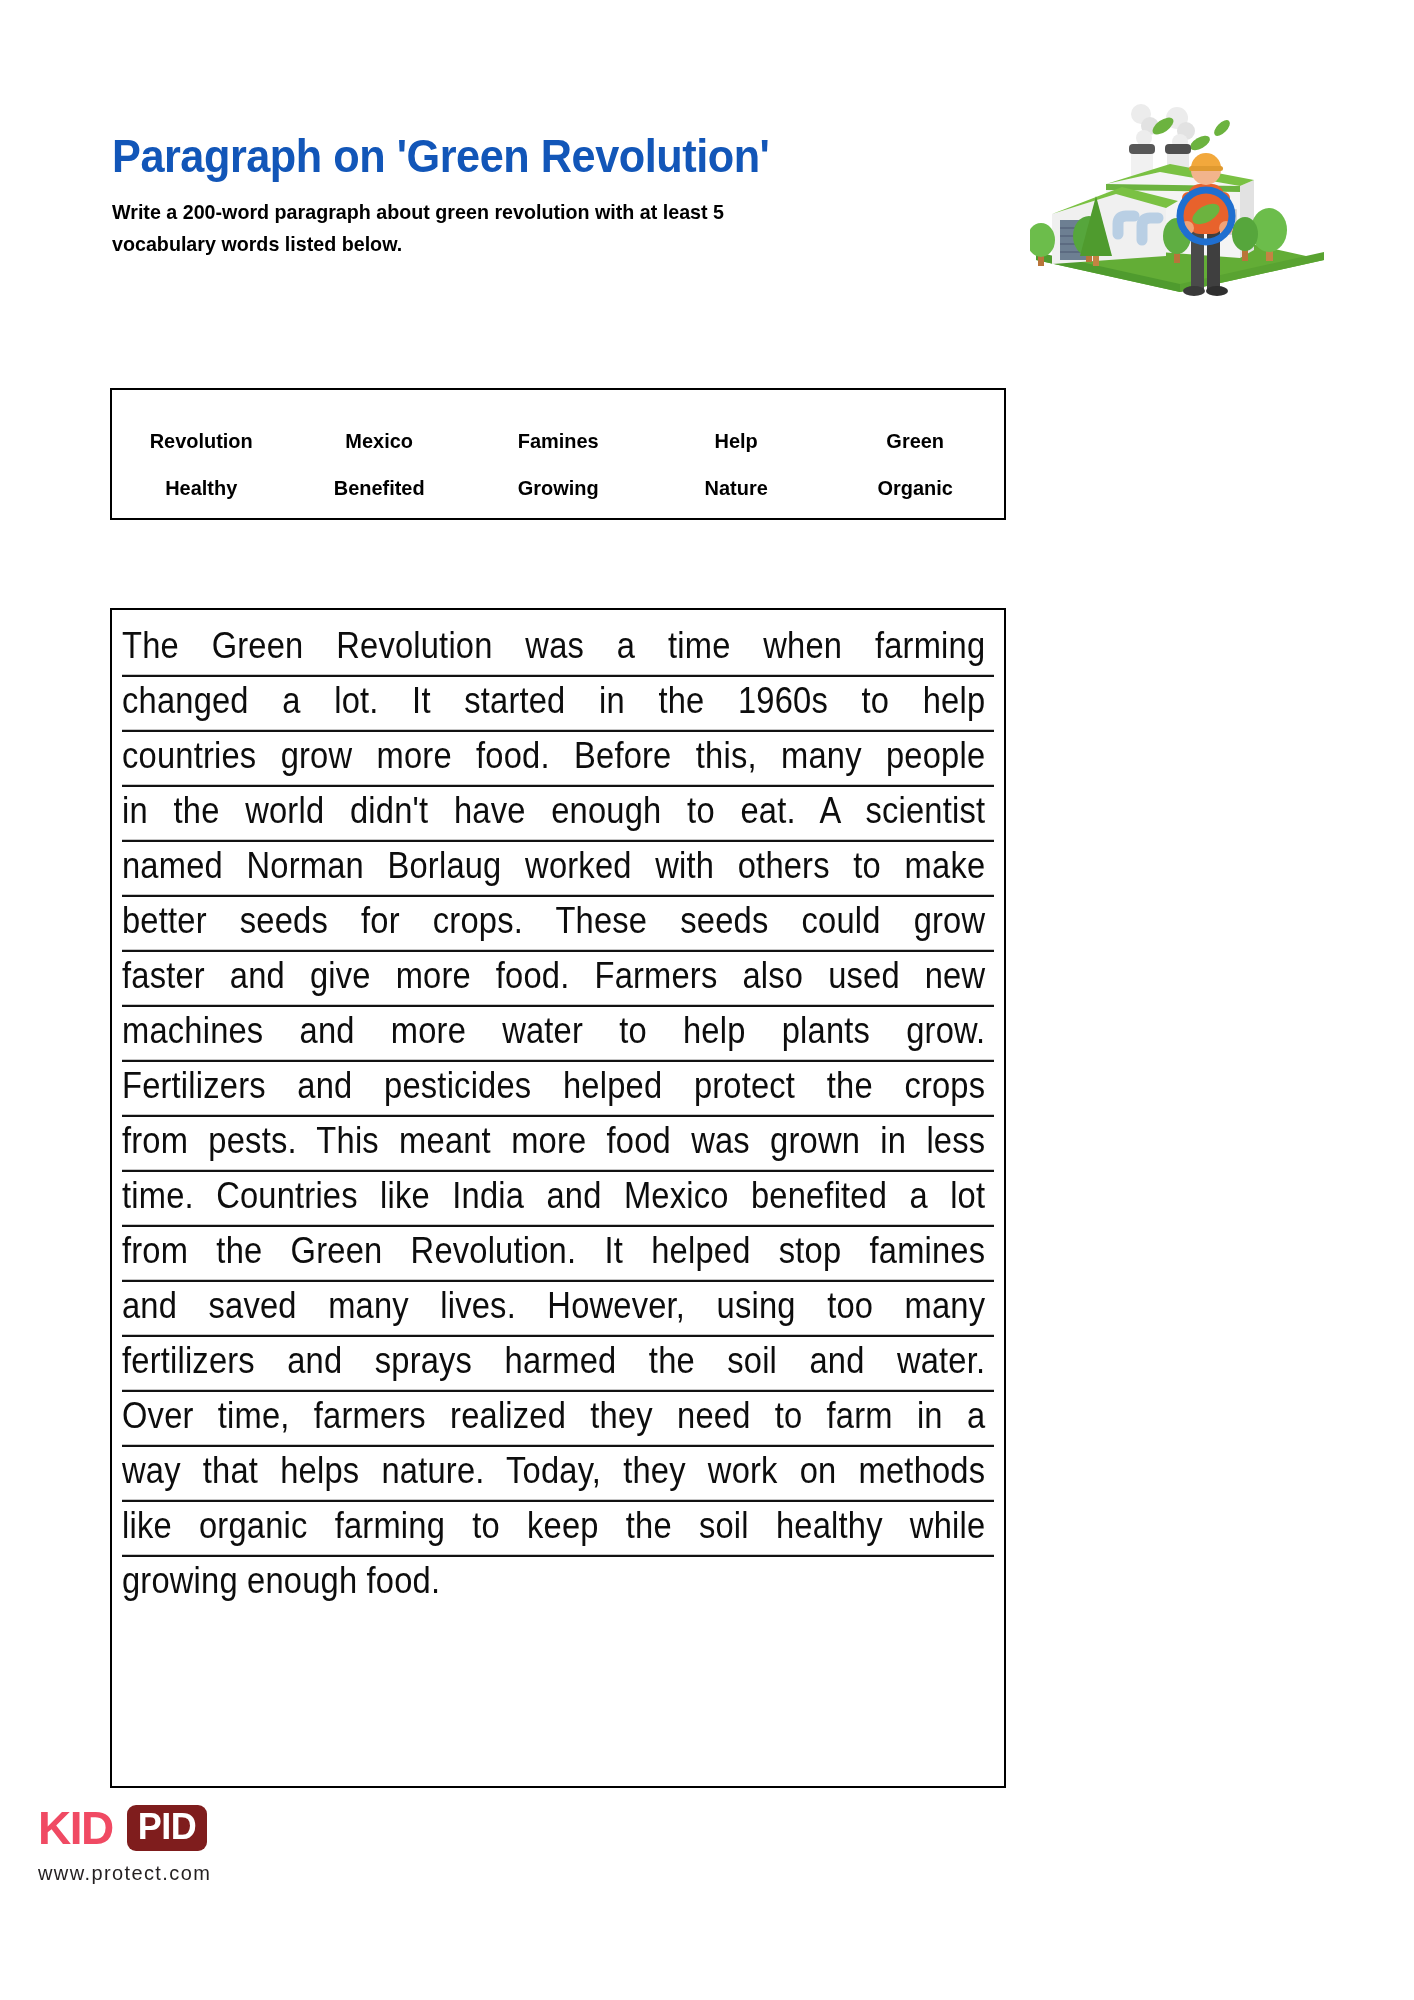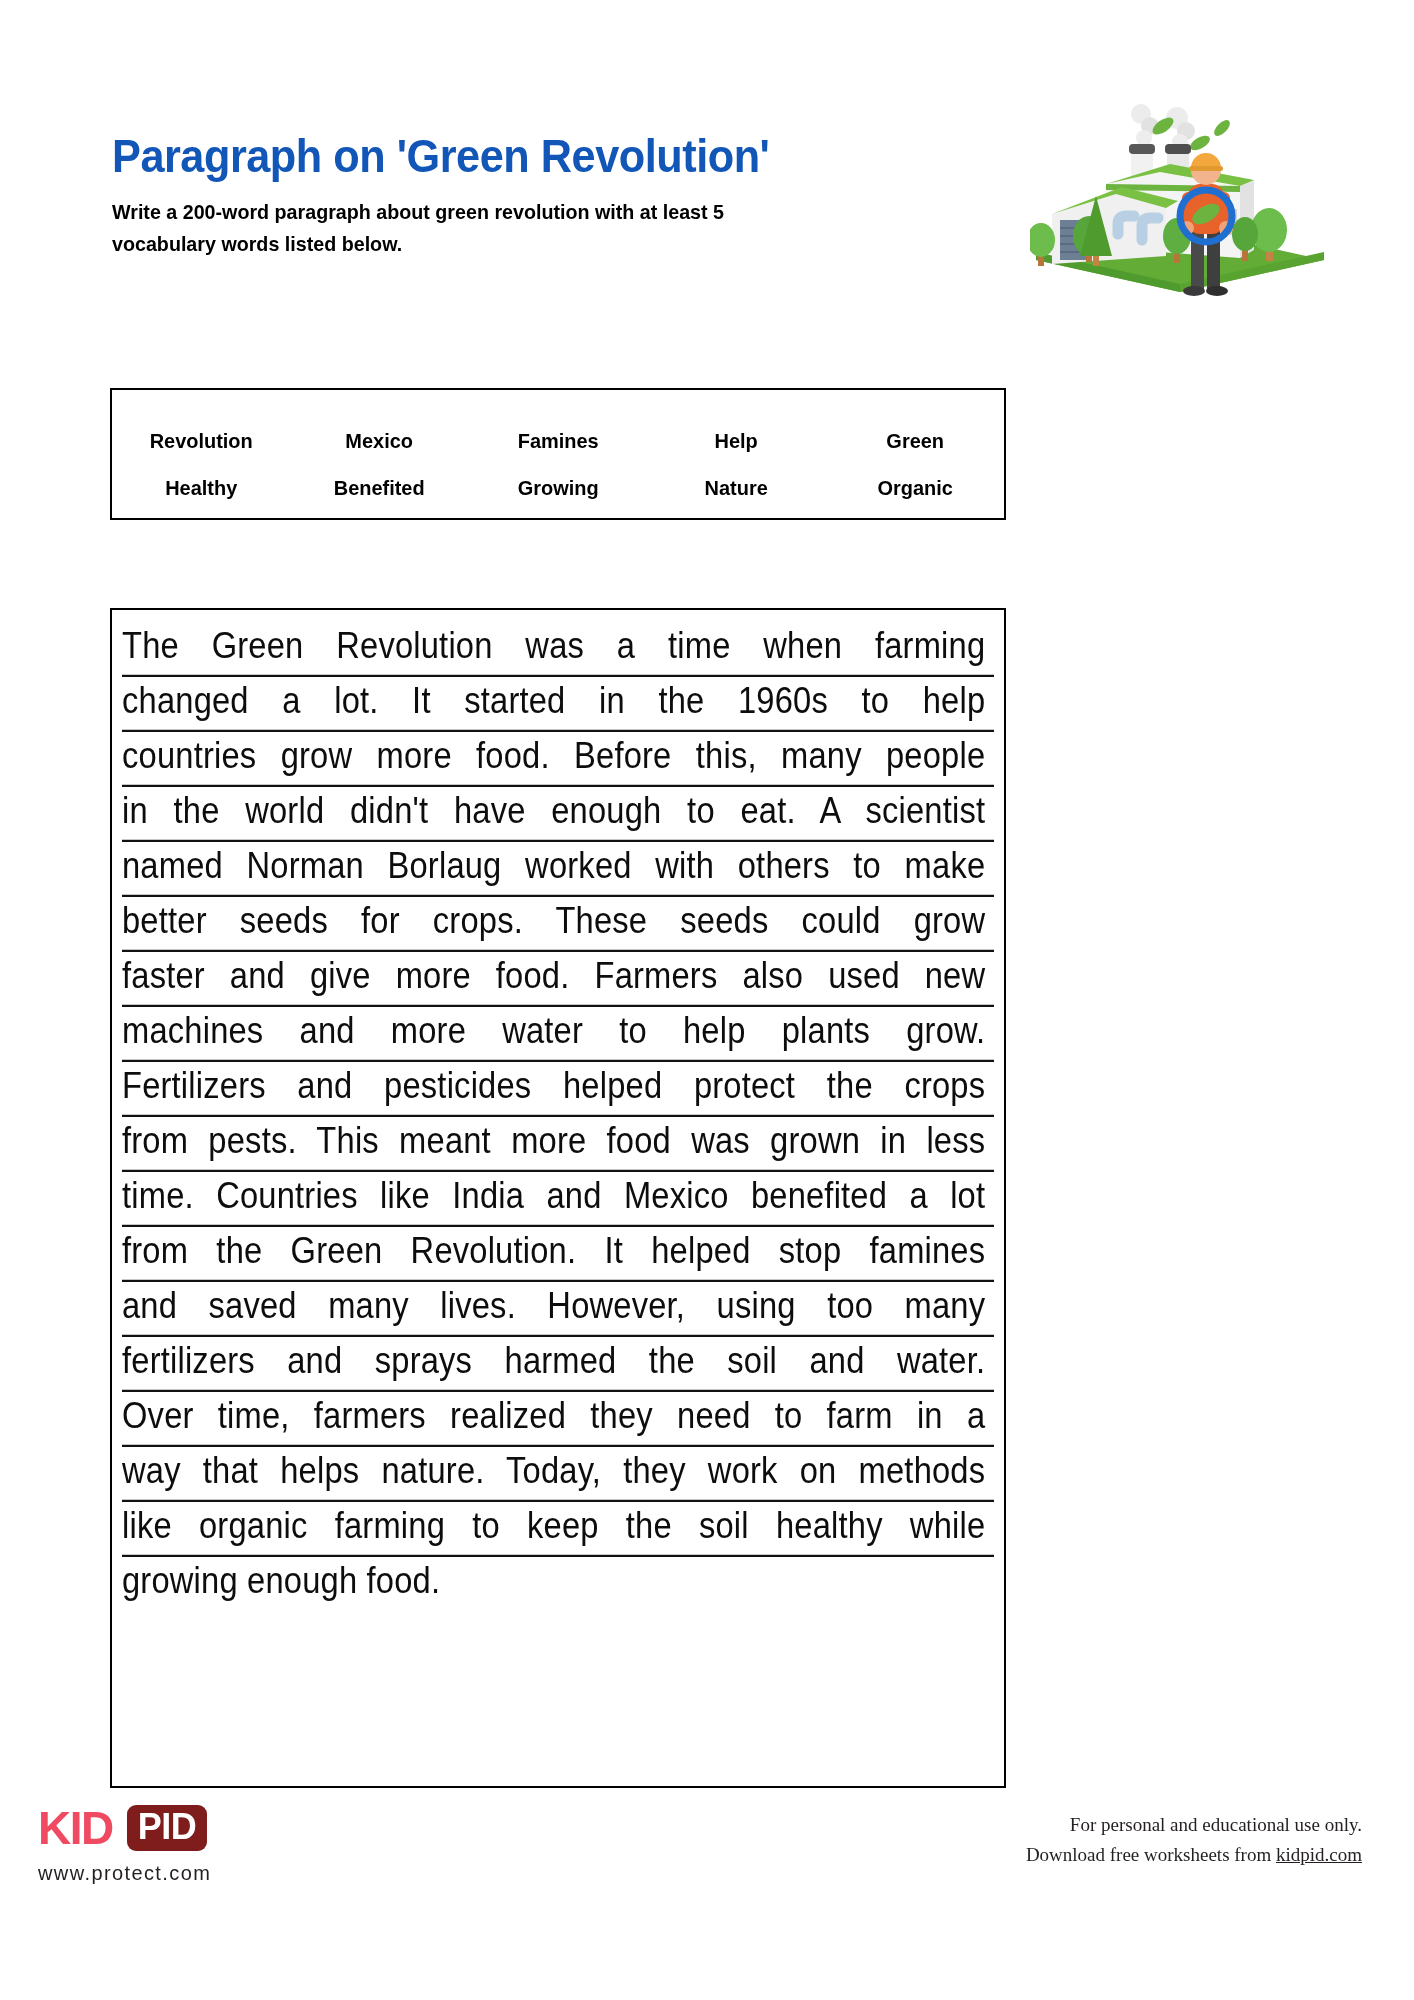--- a/index.html
+++ b/index.html
@@ -344,19 +344,15 @@
   </div>
 
   <div class="footer">
     <div class="logo">
       <div class="logo-mark">
         <span class="logo-kid">KID</span>
         <span class="logo-pid">PID</span>
       </div>
       <div class="logo-url">www.protect.com</div>
     </div>
-    <div class="footer-note">
-      <div>For personal and educational use only.</div>
-      <div><span>Download free worksheets from </span><span class="footer-link">kidpid.com</span></div>
-    </div>
   </div>
 
 </div>
 
 </body></html>

